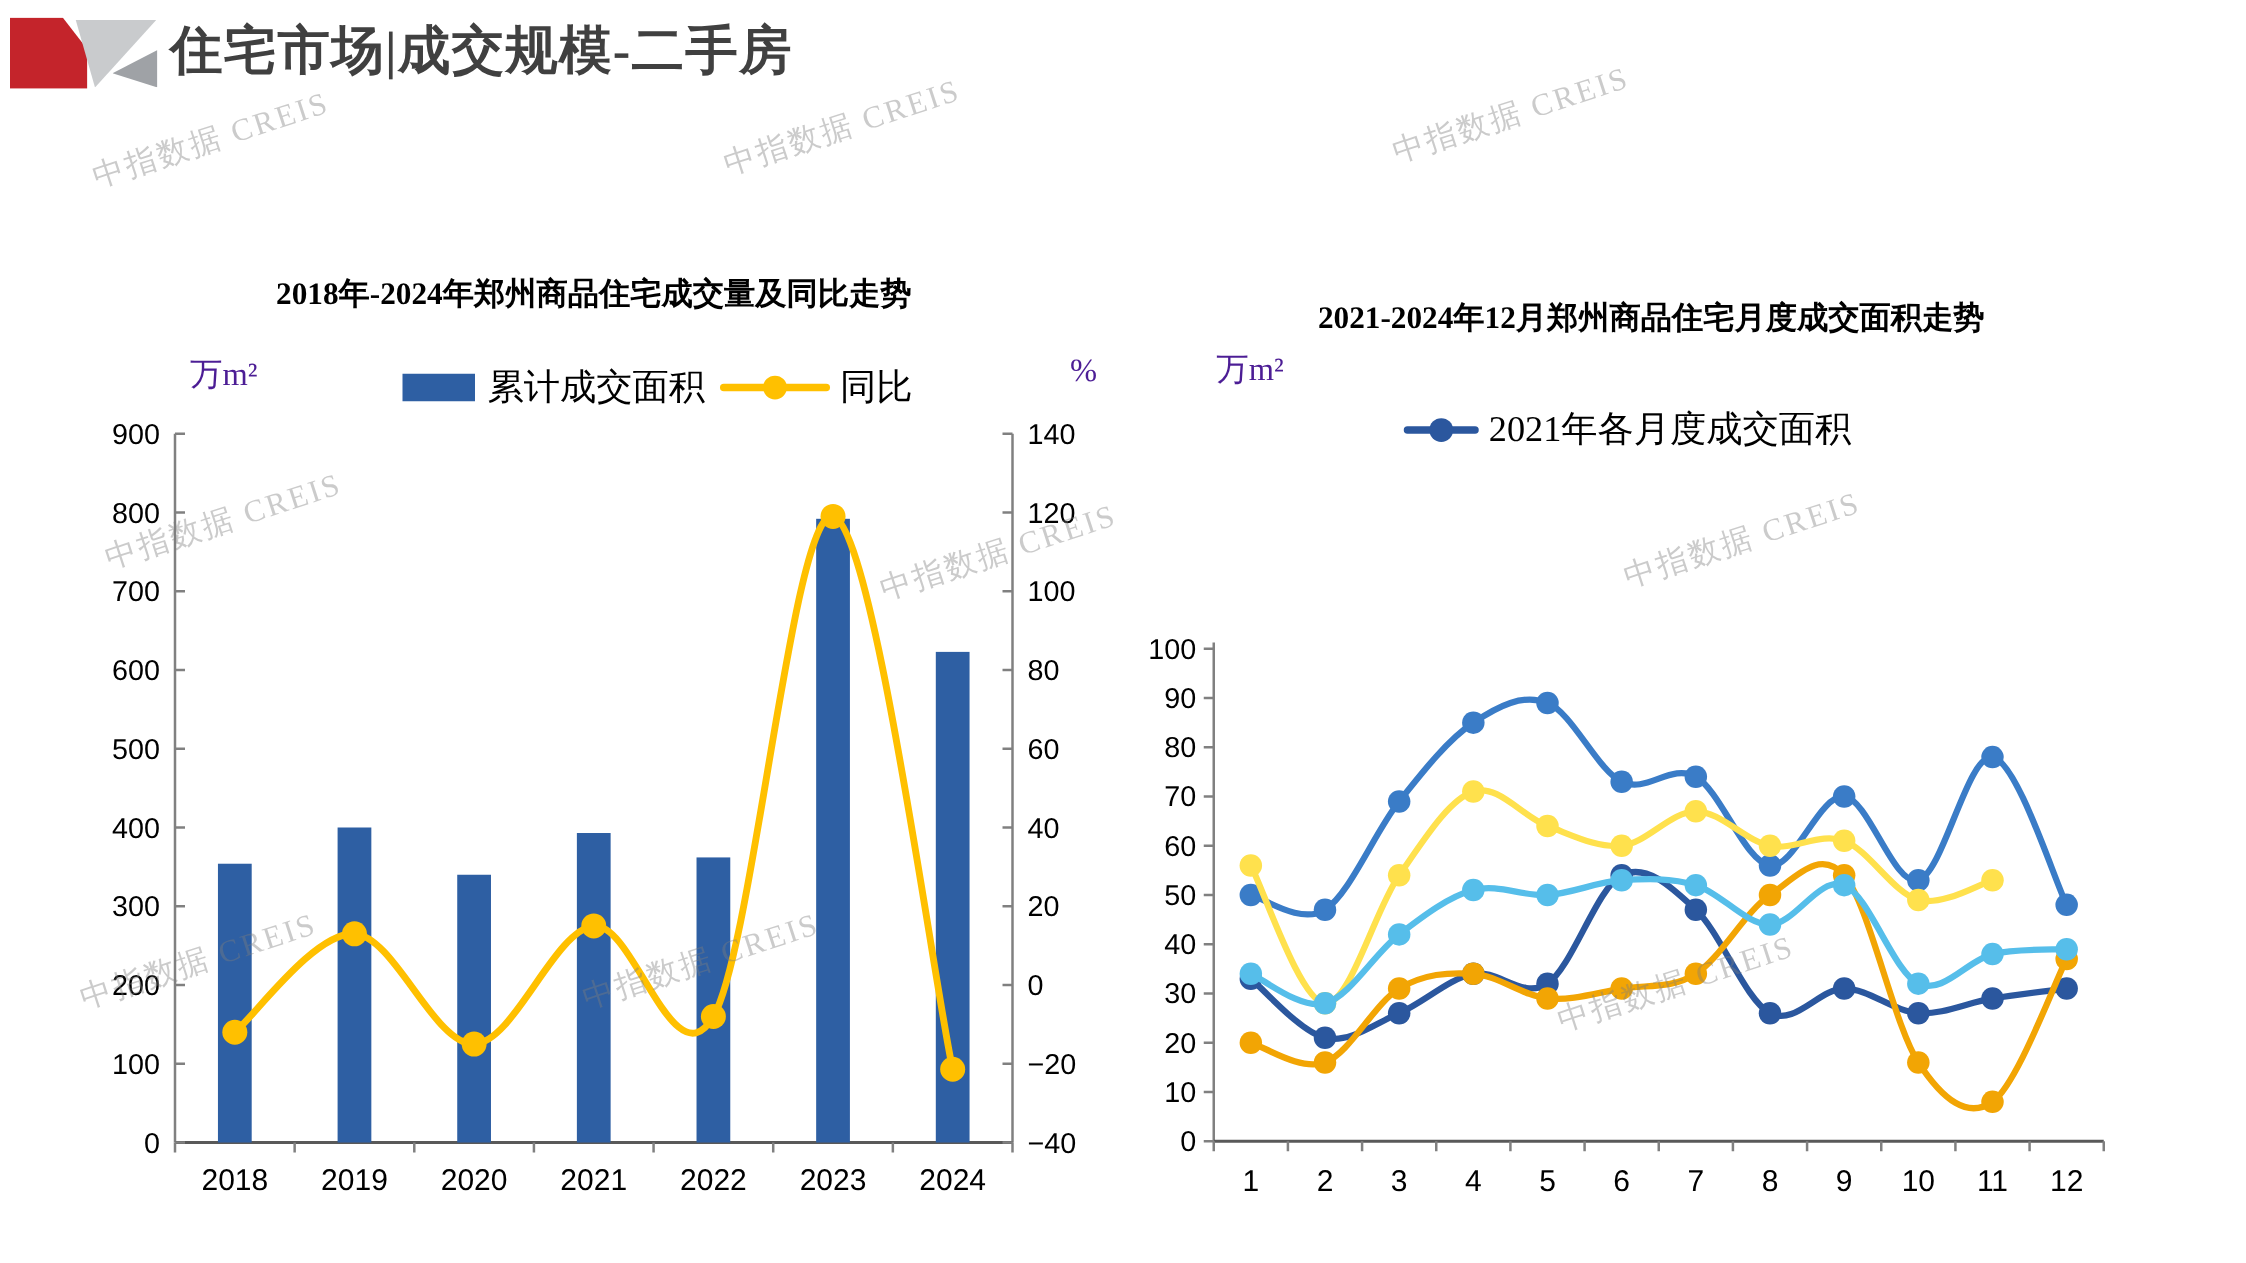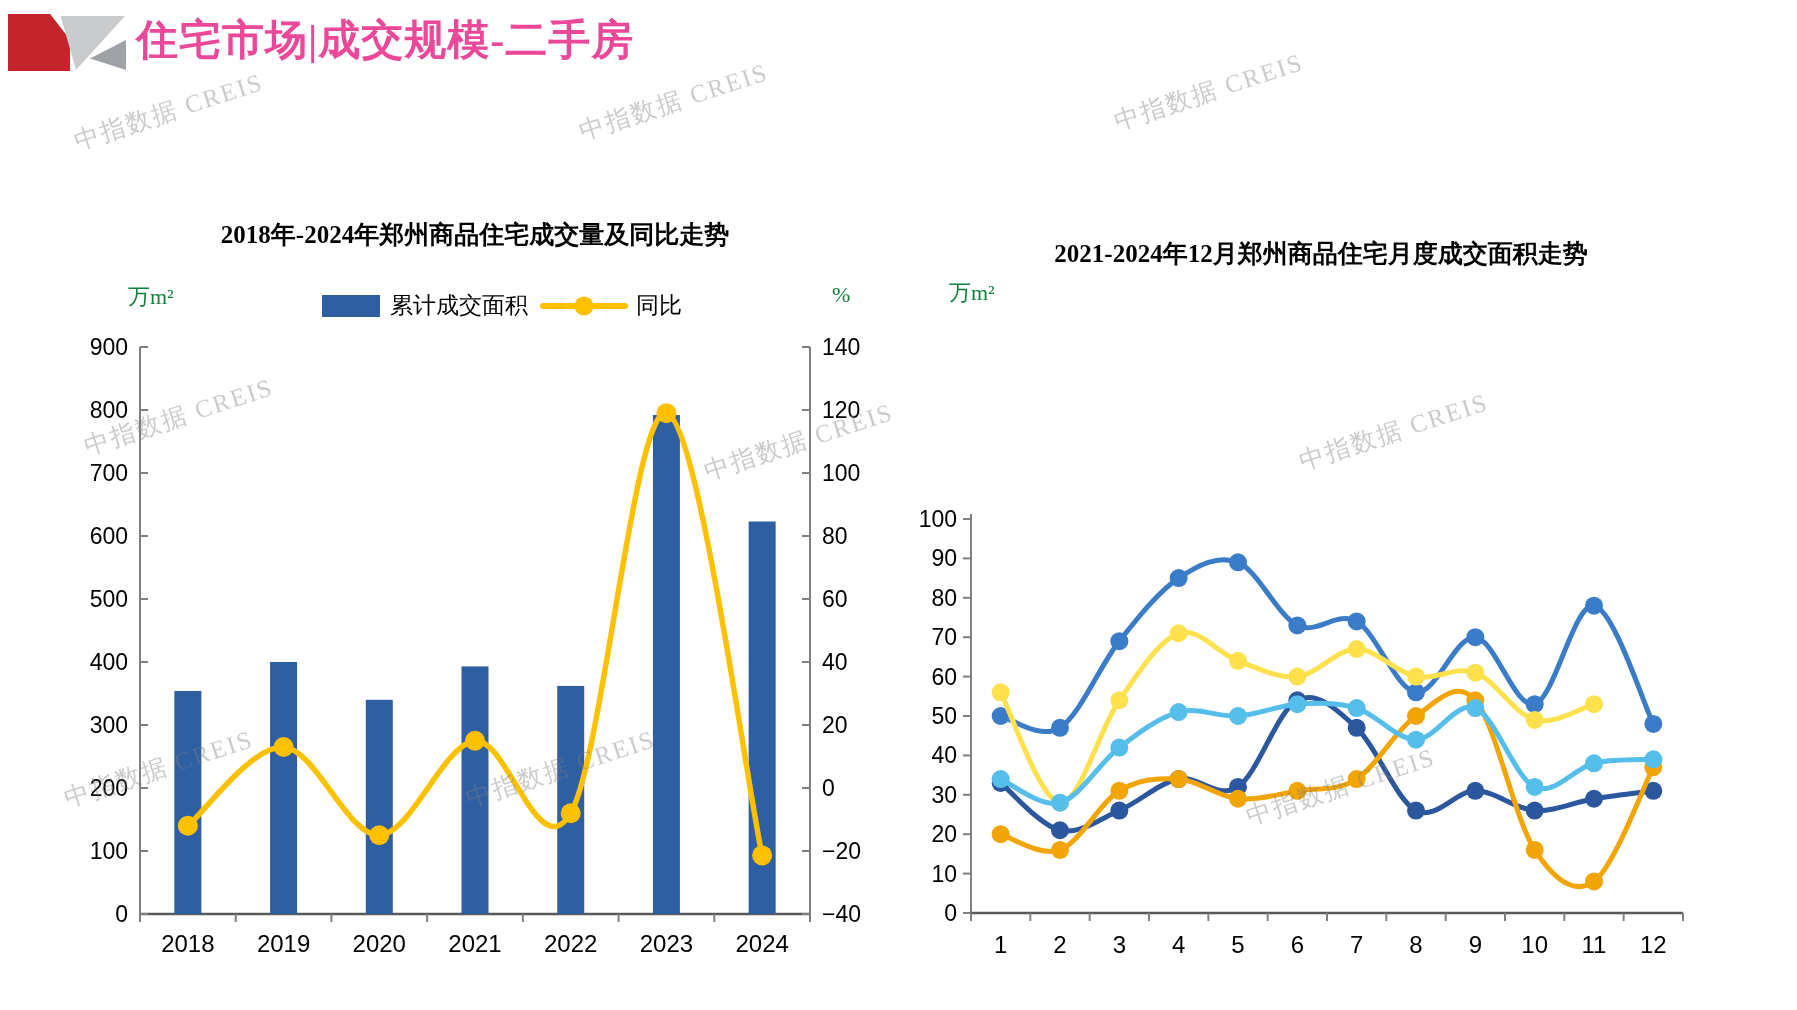--- a/index.html
+++ b/index.html
@@ -8,33 +8,33 @@
   .cjk{font-family:"Liberation Serif","DejaVu Serif",serif;}
   
   #logo{position:absolute;left:8px;top:14px;width:118px;height:57px;}
   #logo .lg-red{position:absolute;left:0;top:0;width:62px;height:57px;
         clip-path:polygon(0 0,68% 0,100% 45%,100% 100%,0 100%);}
   #logo .lg-gray1{position:absolute;left:47px;top:2px;width:70px;height:54px;
         clip-path:polygon(8% 0,100% 0,30% 100%);}
   #logo .lg-gray2{position:absolute;left:82px;top:26px;width:36px;height:30px;
         clip-path:polygon(0 62%,100% 0,100% 100%);}
   #page-title{position:absolute;left:136px;top:12px;font-size:42px;font-weight:bold;
-        color:#ec4899;letter-spacing:1px;white-space:nowrap;}
+        color:#404040;letter-spacing:1px;white-space:nowrap;}
   #intro{position:absolute;left:72px;top:92px;width:820px;font-size:25px;line-height:36px;color:#000;}
   
   .chart{position:absolute;}
   #left-chart-box{left:60px;top:206px;width:830px;height:795px;}
   #right-chart-box{left:906px;top:225px;width:877px;height:780px;}
   .chart-title{position:absolute;top:12px;left:0;width:830px;text-align:center;
         font-size:25px;font-weight:bold;color:#000;}
-  .unit-label{position:absolute;font-size:22px;color:#15803d;}
+  .unit-label{position:absolute;font-size:26px;color:#4c1d95;margin-left:24px;}
   svg{position:absolute;left:0;top:0;}
   
   .legend-row{position:absolute;display:flex;align-items:center;white-space:nowrap;
-        font-size:23px;color:#000;}
+        font-size:29px;color:#000;}
   .swatch{display:inline-block;width:58px;height:22px;margin-right:10px;}
   .line-marker{position:relative;display:inline-block;height:6px;border-radius:3px;}
   .line-marker .dot{position:absolute;top:50%;left:50%;transform:translate(-50%,-50%);
         width:19px;height:19px;border-radius:50%;}
   #right-legend .legend-row{position:static;margin-bottom:13px;}
   #right-legend{position:absolute;left:217px;top:99px;}
   #right-legend .line-marker{width:60px;margin-right:8px;}
   
   .wm{position:absolute;font-size:25px;color:rgba(125,125,125,0.40);letter-spacing:2px;
       transform:rotate(-18deg);white-space:nowrap;pointer-events:none;z-index:6;}
@@ -140,20 +140,26 @@
         <circle cx="510.71428571428567" cy="607.2" r="10" fill="#FFC000"></circle>
         <circle cx="606.4285714285714" cy="207.15000000000003" r="10" fill="#FFC000"></circle>
         <circle cx="702.1428571428571" cy="649.41" r="10" fill="#FFC000"></circle>
       </svg>
   </div>
 
   <div id="right-chart-box" class="chart">
     <div class="chart-title cjk">2021-2024年12月郑州商品住宅月度成交面积走势</div>
     <div class="unit-label cjk" style="left:43px;top:53px;">万m²</div>
     <div id="right-legend" class="cjk">
+        <div class="legend-row">
+          <span class="line-marker" style="background: rgb(43, 87, 158);">
+            <span class="dot" style="background: rgb(43, 87, 158);"></span>
+          </span>
+          <span>2021年各月度成交面积</span>
+        </div>
       </div>
     <svg id="right-svg" width="877" height="780" viewBox="0 0 877 780">
         <line x1="65" y1="289" x2="65" y2="688" stroke="#808080" stroke-width="2"></line>
         <line x1="65" y1="688" x2="777" y2="688" stroke="#595959" stroke-width="2.5"></line>
         <line x1="57" y1="688" x2="65" y2="688" stroke="#808080" stroke-width="2"></line>
         <text x="51" y="696" text-anchor="end" font-size="23" fill="#000" font-family="&quot;Liberation Sans&quot;,&quot;DejaVu Sans&quot;,sans-serif">0</text>
         <line x1="57" y1="648.6" x2="65" y2="648.6" stroke="#808080" stroke-width="2"></line>
         <text x="51" y="656.6" text-anchor="end" font-size="23" fill="#000" font-family="&quot;Liberation Sans&quot;,&quot;DejaVu Sans&quot;,sans-serif">10</text>
         <line x1="57" y1="609.2" x2="65" y2="609.2" stroke="#808080" stroke-width="2"></line>
         <text x="51" y="617.2" text-anchor="end" font-size="23" fill="#000" font-family="&quot;Liberation Sans&quot;,&quot;DejaVu Sans&quot;,sans-serif">20</text>

